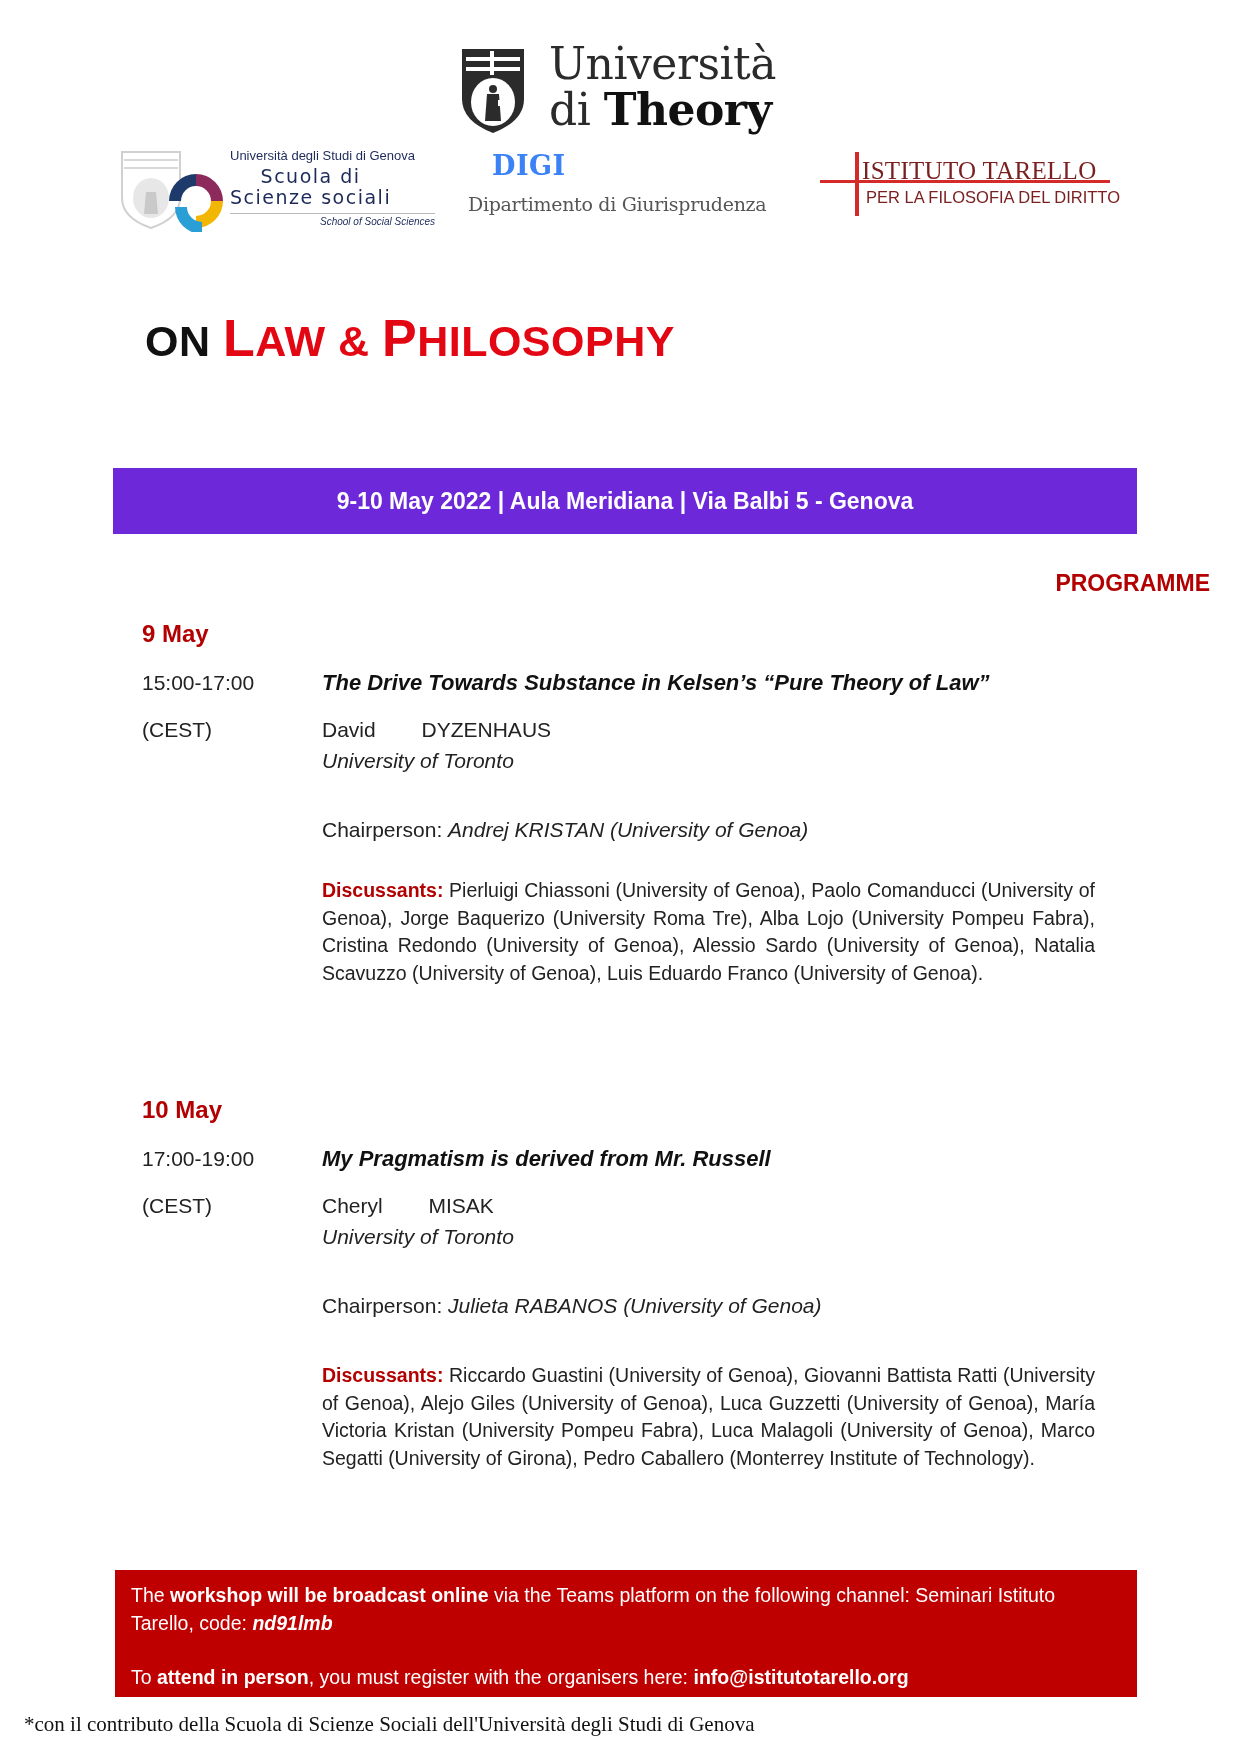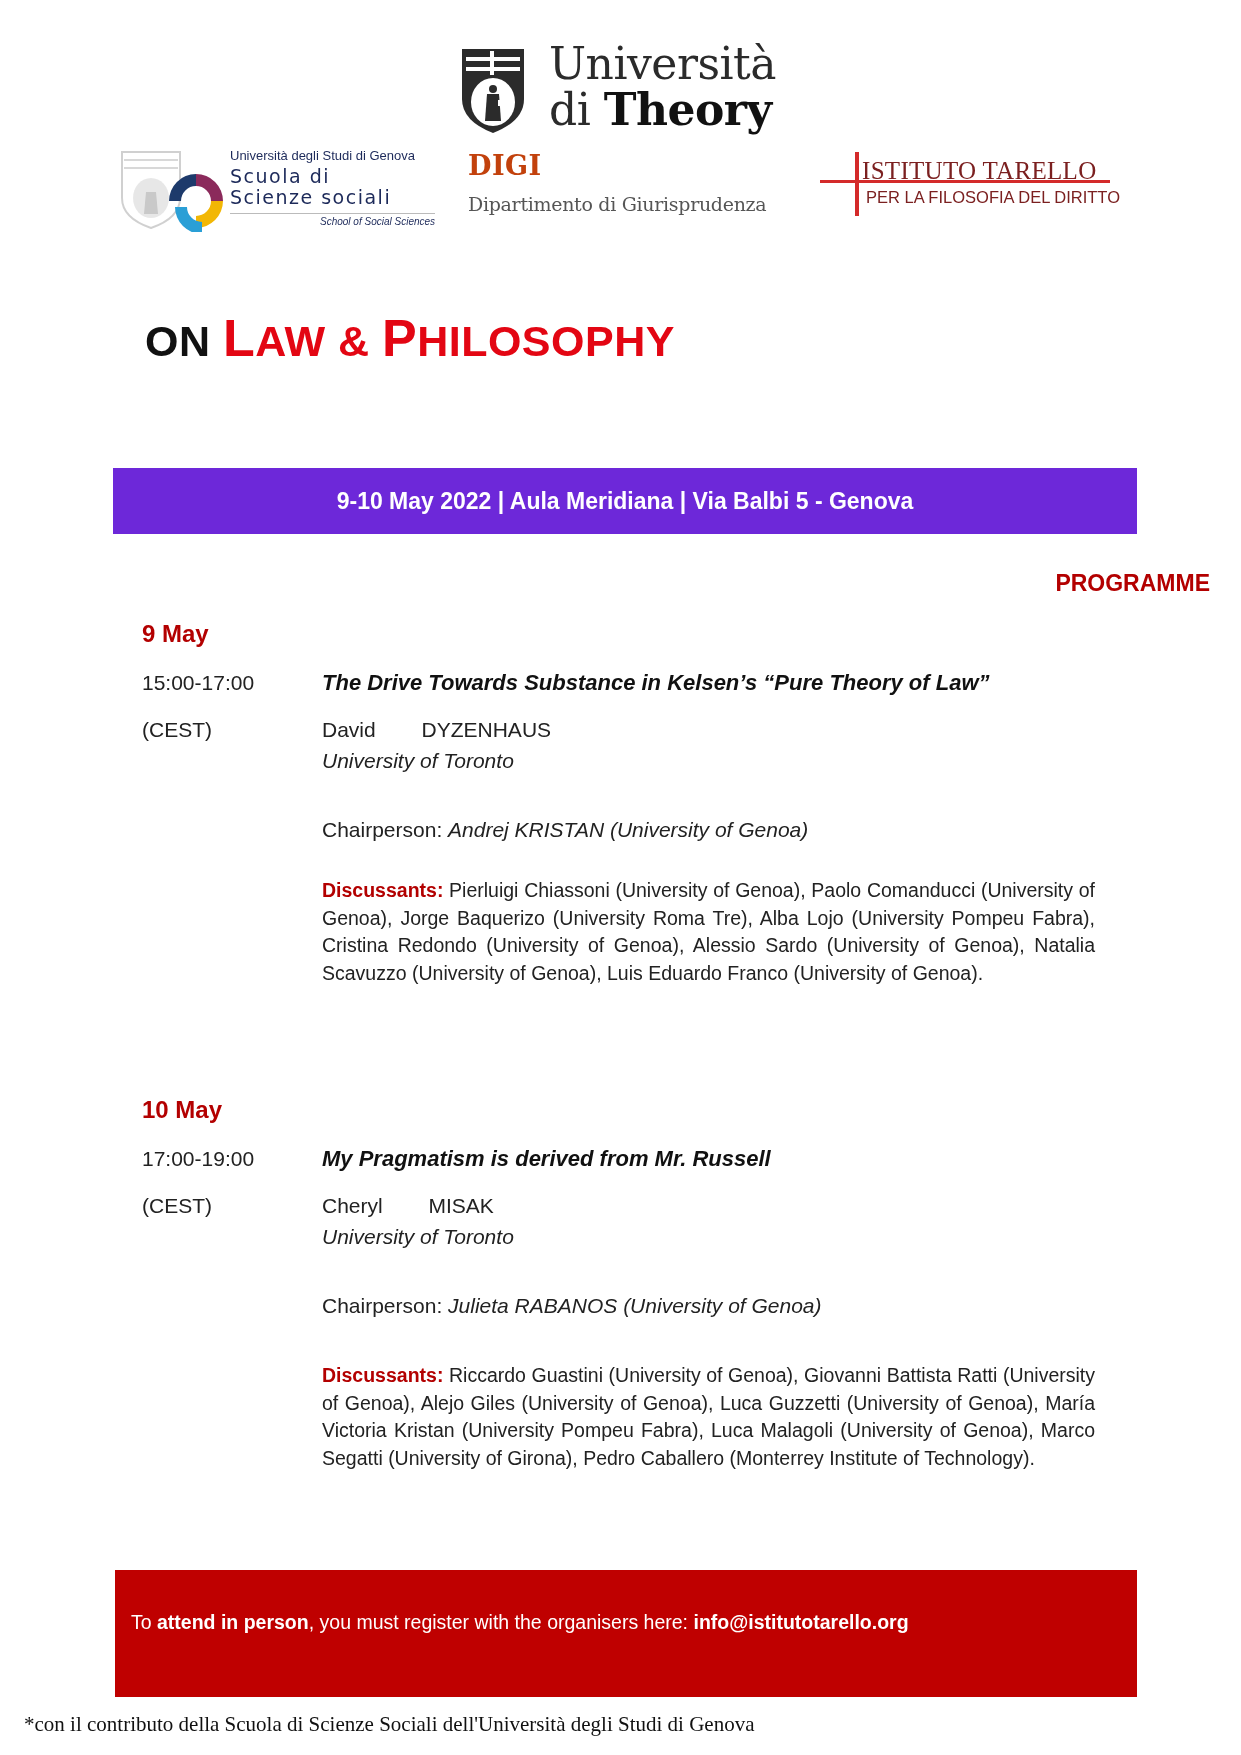--- a/index.html
+++ b/index.html
@@ -14,26 +14,26 @@
                 color:#2b2b2b; line-height:46px; }
   .unige-line1 { font-size:44px; letter-spacing:-0.5px; }
   .unige-line2 { font-size:44px; letter-spacing:-0.5px; }
   .unige-line2 b { font-weight:bold; color:#111; }
 
   .scuola-logo { left:120px; top:148px; width:320px; height:88px; }
   .scuola-shield { position:absolute; left:0; top:2px; width:62px; height:80px; opacity:0.45; }
   .scuola-ring { position:absolute; left:45px; top:22px; width:62px; height:62px; }
   .scuola-t1 { position:absolute; left:110px; top:0px; font-size:13px; color:#1d2a5a; white-space:nowrap; }
   .scuola-t2 { position:absolute; left:110px; top:18px; font-size:19px; color:#1d2a5a; letter-spacing:1.5px;
-               font-family:"DejaVu Sans", sans-serif; line-height:21px; white-space:nowrap; }
+               font-family:"DejaVu Sans", sans-serif; line-height:21px; white-space:nowrap;text-align:center; }
   .scuola-rule { position:absolute; left:110px; top:65px; width:205px; height:1px; background:#bbb; }
   .scuola-t3 { position:absolute; left:200px; top:68px; font-size:10px; font-style:italic; color:#1d2a5a; white-space:nowrap; }
 
   .digi-logo { left:468px; top:150px; }
-  .digi-t1 { font-family:"DejaVu Serif", serif; font-weight:bold; font-size:27px; color:#c2410c; letter-spacing:0.5px; }
+  .digi-t1 { font-family:"DejaVu Serif", serif; font-weight:bold; font-size:27px; color:#3b82f6; letter-spacing:0.5px;margin-left:24px; }
   .digi-t2 { font-family:"DejaVu Serif", serif; font-size:19px; color:#555; margin-top:12px; white-space:nowrap; letter-spacing:-0.3px; }
 
   .tarello-logo { left:820px; top:152px; width:300px; height:70px; }
   .tarello-vbar { position:absolute; left:35px; top:0; width:4px; height:64px; background:#d42a2a; }
   .tarello-hbar { position:absolute; left:0; top:28px; width:290px; height:3px; background:#d42a2a; }
   .tarello-t1 { position:absolute; left:42px; top:5px; font-family:"Liberation Serif", serif; font-size:25px; color:#7b2020; white-space:nowrap; letter-spacing:0.3px;}
   .tarello-t2 { position:absolute; left:42px; top:31px; font-family:"Liberation Sans", sans-serif; font-size:5px; color:#fff; letter-spacing:3px; white-space:nowrap; }
   .tarello-t3 { position:absolute; left:46px; top:36px; font-family:Liberation Sans, sans-serif; font-size:16.5px; color:#7b2020; white-space:nowrap; }
 
   
@@ -150,17 +150,18 @@
 <div class="abs day" style="top:1096px">10 May</div>
 <div class="abs time" style="top:1147px">17:00-19:00</div>
 <div class="abs talk-title" style="top:1146px">My Pragmatism is derived from Mr. Russell</div>
 <div class="abs time" style="top:1194px">(CEST)</div>
 <div class="abs speaker" style="top:1194px"><span>Cheryl </span><b>MISAK</b></div>
 <div class="abs affil" style="top:1225px">University of Toronto</div>
 <div class="abs chair" style="top:1294px"><span>Chairperson: </span><i>Julieta RABANOS (University of Genoa)</i></div>
 <div class="abs disc" style="top:1362px"><span class="lbl">Discussants:</span><span> Riccardo Guastini (University of Genoa), Giovanni Battista Ratti (University of Genoa), Alejo Giles (University of Genoa), Luca Guzzetti (University of Genoa), María Victoria Kristan (University Pompeu Fabra), Luca Malagoli (University of Genoa), Marco Segatti (University of Girona), Pedro Caballero (Monterrey Institute of Technology).</span></div>
 
 <div class="abs infobox">
+  <div><span>The </span><b>workshop will be broadcast online</b><span> via the Teams platform on the following channel: Seminari Istituto Tarello, code: </span><b><i>nd91lmb</i></b></div>
   <div class="gap"></div>
   <div><span>To </span><b>attend in person</b><span>, you must register with the organisers here: </span><b>info@istitutotarello.org</b></div>
 </div>
 
 <div class="abs footer-note">*con il contributo della Scuola di Scienze Sociali dell'Università degli Studi di Genova</div>
 
 </body></html>

